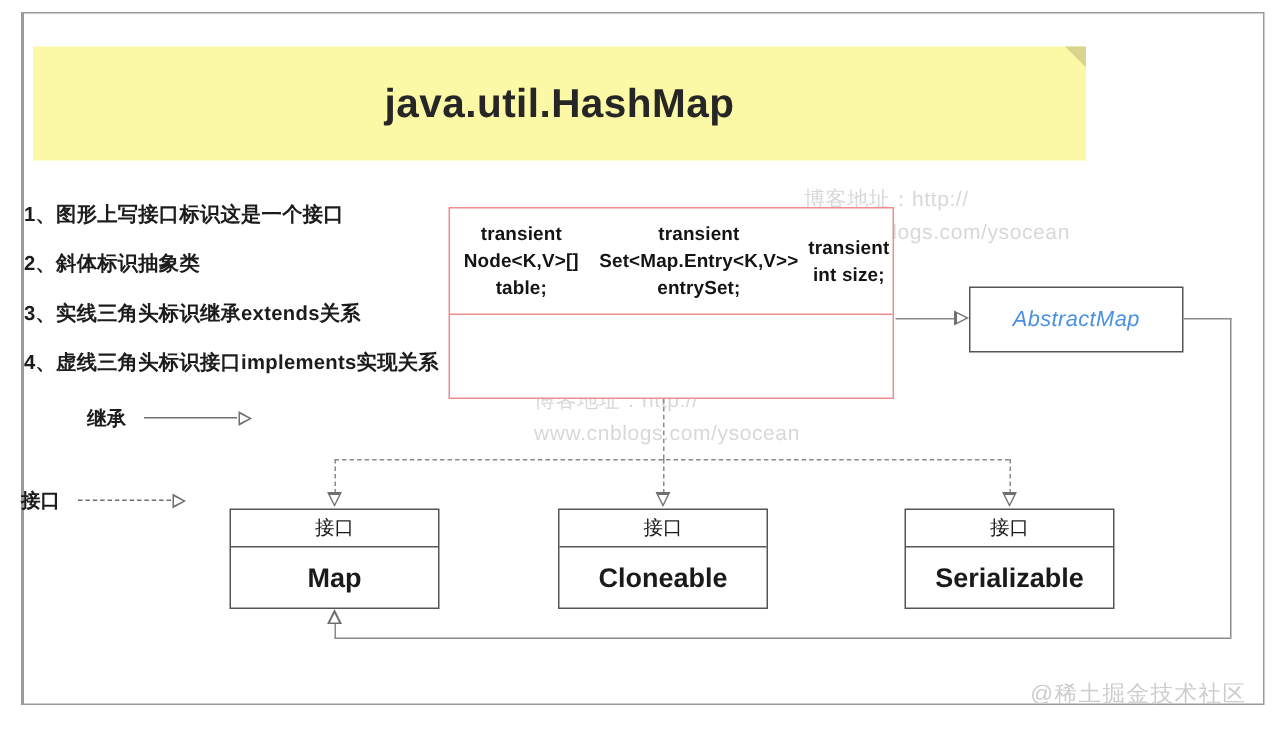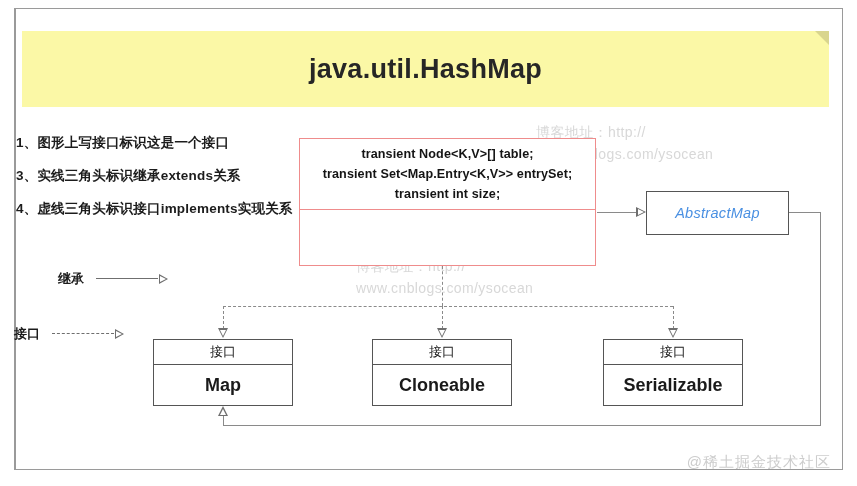--- a/index.html
+++ b/index.html
@@ -33,21 +33,21 @@
     width: 2px;
     height: 462px;
     background: #9a9a9a;
   }
 
   
   #title-note {
     position: absolute;
     left: 22px;
     top: 31px;
-    width: 807px;
+    width: 702px;
     height: 76px;
     background: #fbf8a6;
     display: flex;
     align-items: center;
     justify-content: center;
   }
   #title-note-text {
     font-size: 27px;
     font-weight: bold;
     color: #262626;
@@ -138,21 +138,21 @@
   #box-hashmap {
     left: 299px; top: 138px;
     width: 297px; height: 128px;
     border: 1.6px solid #ef8c8c;
   }
   #box-hashmap .sec { border-bottom: 1.6px solid #ef8c8c; }
   #box-hashmap .sec:last-child { border-bottom: none; }
   #hashmap-title { height: 34px; font-size: 14.5px; font-weight: bold; color: #1a1a1a; }
   #hashmap-fields {
     height: 71px;
-    flex-direction: column;
+    flex-direction: row;
     gap: 2px;
     font-size: 12.6px;
     font-weight: bold;
     color: #141414;
     line-height: 1.45;
     letter-spacing: 0.1px;
   }
   #hashmap-footer { height: 21px; }
 
   
@@ -282,20 +282,21 @@
     <span id="title-note-fold"></span>
   </div>
 
   <div class="watermark" id="watermark-1">博客地址：http://
 www.cnblogs.com/ysocean</div>
   <div class="watermark" id="watermark-2">博客地址：http://
 www.cnblogs.com/ysocean</div>
 
   <div id="legend-list">
     <div class="legend-line">1、图形上写接口标识这是一个接口</div>
+    <div class="legend-line">2、斜体标识抽象类</div>
     <div class="legend-line">3、实线三角头标识继承extends关系</div>
     <div class="legend-line">4、虚线三角头标识接口implements实现关系</div>
   </div>
 
   <div class="legend-key" id="legend-key-extends">
     <span class="legend-key-label">继承</span>
     <span class="legend-key-arrow">
       <span class="ln"></span>
       <span class="hd-o"></span>
       <span class="hd-i"></span>

